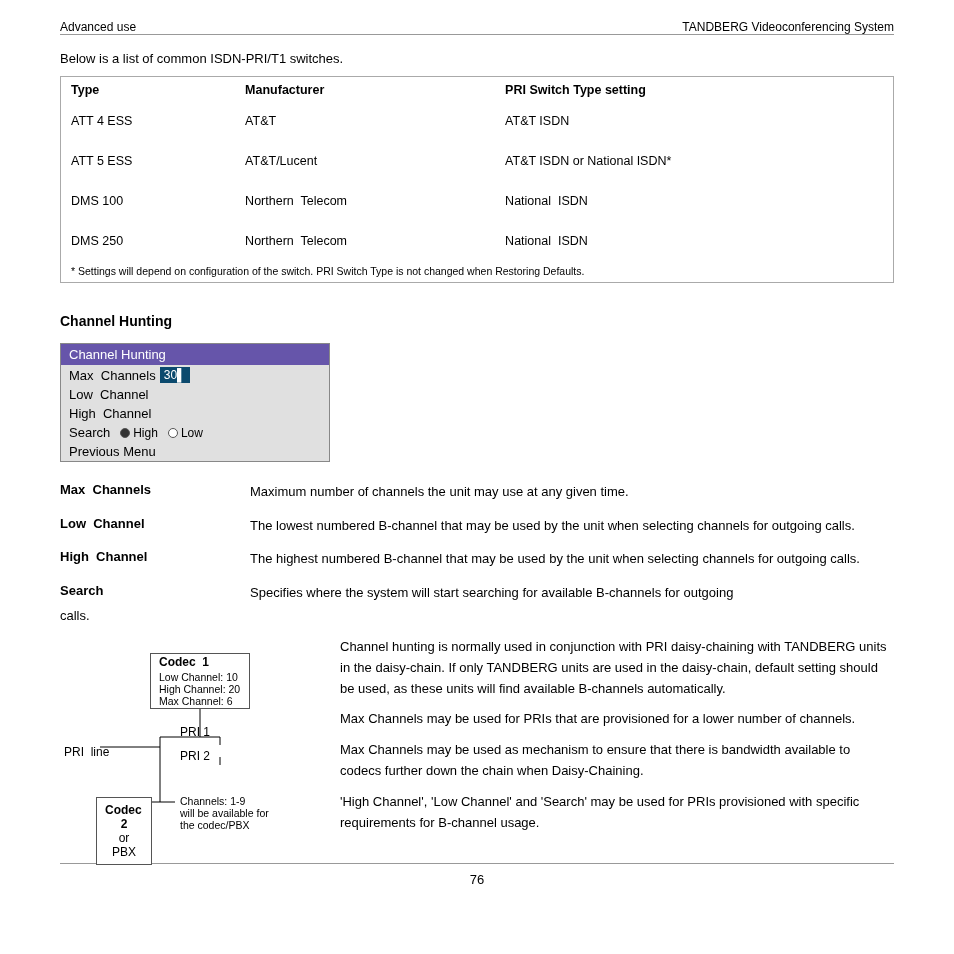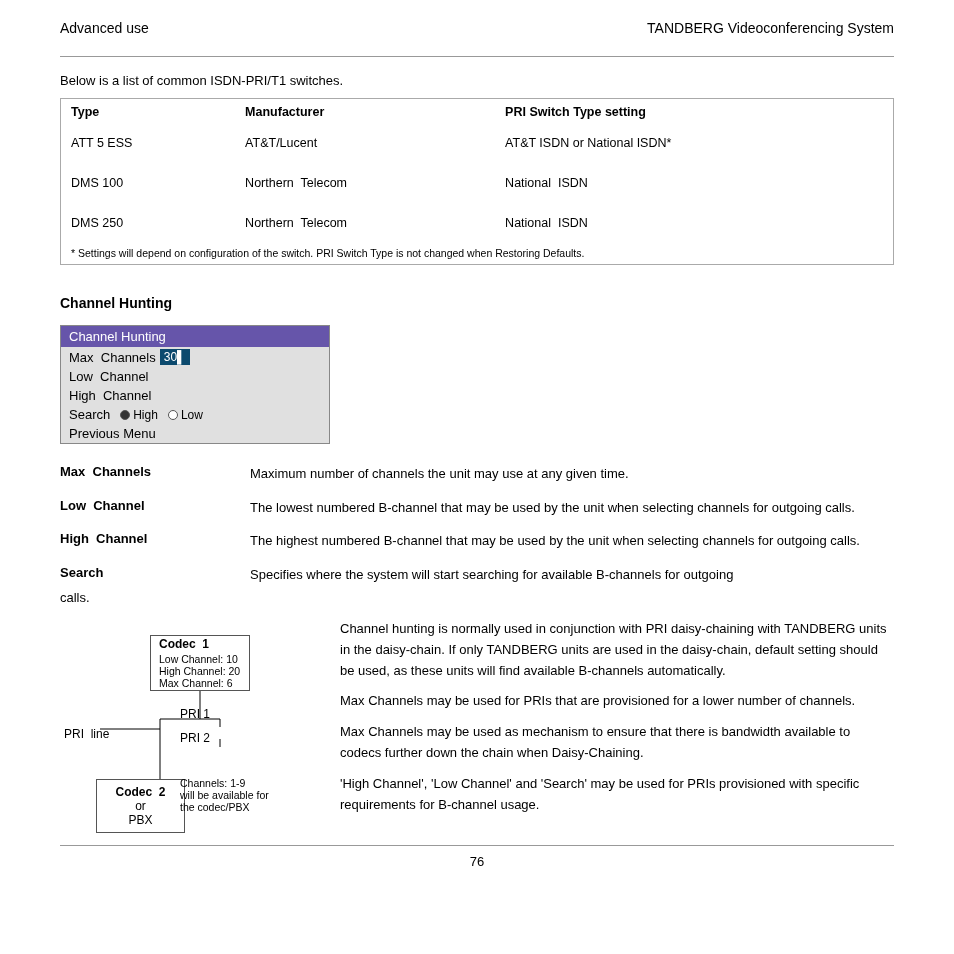--- a/index.html
+++ b/index.html
@@ -8,24 +8,24 @@
       font-size: 13px;
       background: #fff;
       color: #000;
       width: 954px;
       min-height: 954px;
       padding: 20px 60px 30px 60px;
     }
     .header-bar {
       display: flex;
       justify-content: space-between;
-      padding-bottom: 20px;
+      padding-bottom: 0;
       border-bottom: 1px solid #999;
       margin-bottom: 16px;
-      font-size: 14px;
+      font-size: 12px;
     }
     .intro-text {
       font-size: 13px;
       margin-bottom: 10px;
     }
     .switch-table {
       border: 1px solid #aaa;
       width: 100%;
       border-collapse: collapse;
       margin-bottom: 30px;
@@ -166,21 +166,21 @@
       position: absolute;
       top: 88px;
       left: 120px;
       font-size: 12px;
     }
     .codec2-box {
       border: 1px solid #555;
       background: #fff;
       padding: 5px 8px;
       font-size: 12px;
-      width: 89px;
+      width: 56px;
       position: absolute;
       top: 160px;
       left: 36px;
       text-align: center;
     }
     .channels-label {
       position: absolute;
       top: 158px;
       left: 120px;
       font-size: 10.5px;
@@ -221,20 +221,25 @@
 </div>
 
 <div class="intro-text">Below is a list of common ISDN-PRI/T1 switches.</div>
 
 <table class="switch-table">
   <tbody>
       <tr class="header-row">
     <td><strong>Type</strong></td>
     <td><strong>Manufacturer</strong></td>
     <td><strong>PRI Switch Type setting</strong></td>
+  </tr>
+  <tr>
+    <td>ATT 4 ESS</td>
+    <td>AT&amp;T</td>
+    <td>AT&amp;T ISDN</td>
   </tr>
   <tr>
     <td>ATT 5 ESS</td>
     <td>AT&amp;T/Lucent</td>
     <td>AT&amp;T ISDN or National ISDN*</td>
   </tr>
   <tr>
     <td>DMS 100</td>
     <td>Northern&nbsp; Telecom</td>
     <td>National&nbsp; ISDN</td>

